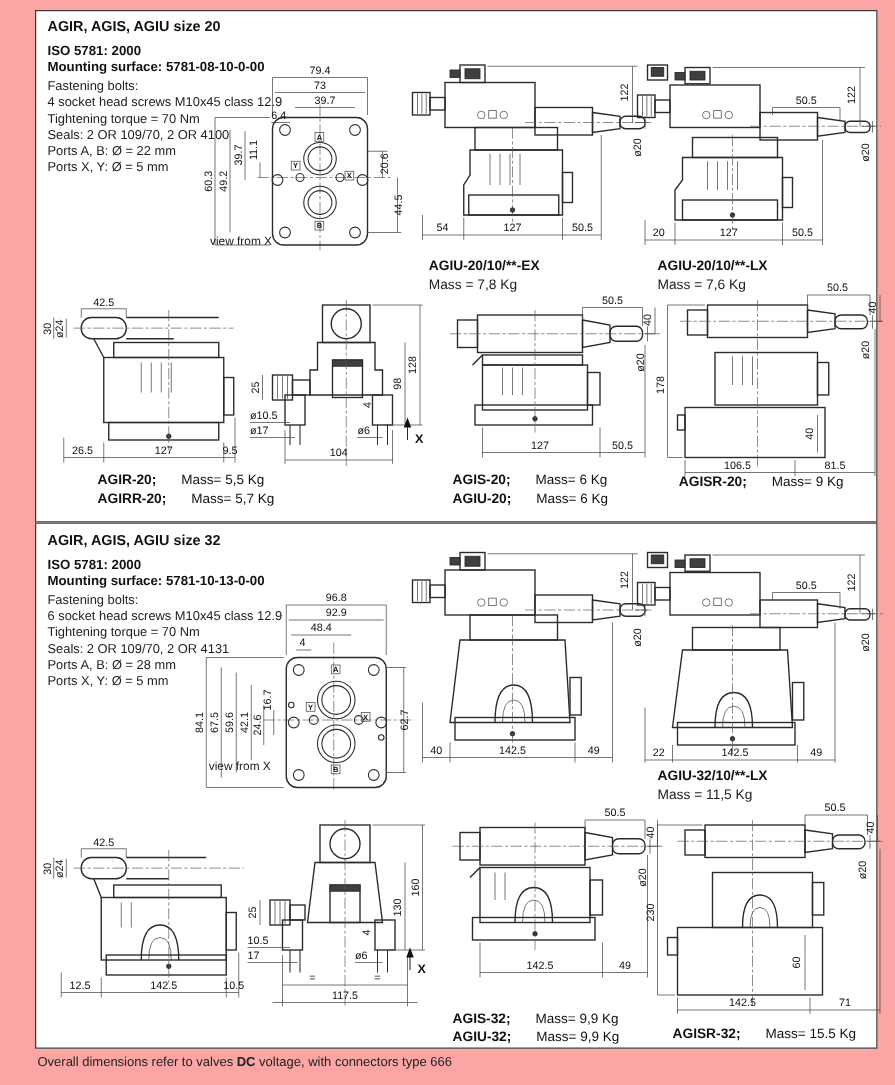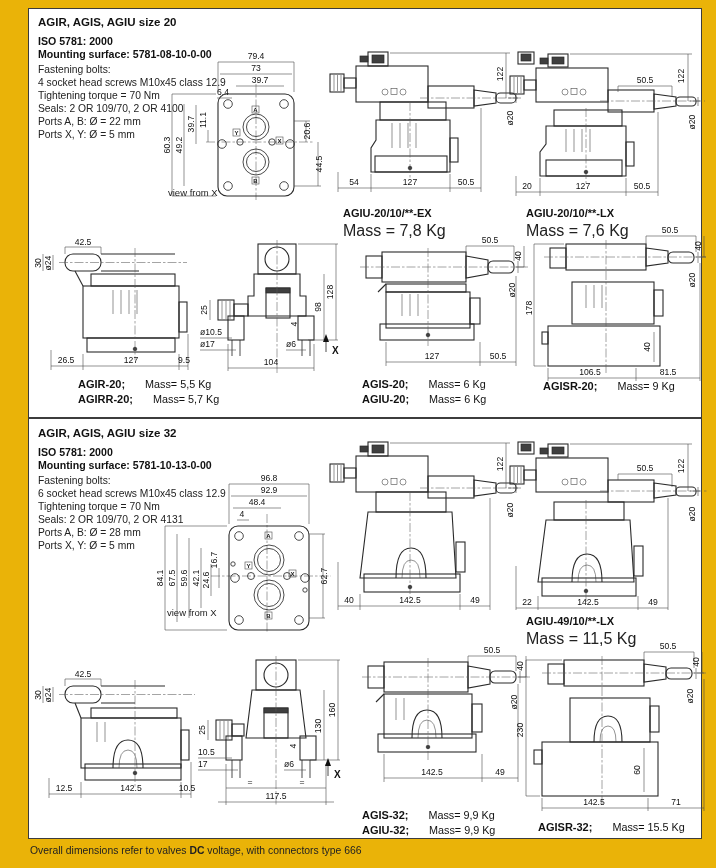--- a/index.html
+++ b/index.html
@@ -1,24 +1,24 @@
 <!DOCTYPE html>
 <html><head>
 <meta charset="utf-8">
 <style>
   html,body{margin:0;padding:0;background:#fff}
   body{width:716px;height:868px;position:relative;font-family:"Liberation Sans",sans-serif;color:#111}
-  .page{position:absolute;inset:0;background:#eab308}
+  .page{position:absolute;inset:0;background:#fca5a5}
   .sec{position:absolute;border:1px solid #3c3c3c;background:#fff;box-sizing:border-box}
   .abs{position:absolute}
   .sec-title{font-size:11.5px;font-weight:bold}
   .bline{font-size:10.6px;font-weight:bold;line-height:13px}
   .spec{font-size:10.3px;line-height:13px;color:#222}
   .capblk b{font-size:11px}
-  .capblk .mass{font-size:16px;margin-top:1px;color:#222}
+  .capblk .mass{font-size:11px;margin-top:1px;color:#222}
   .caprow{display:flex;gap:20px;font-size:10.8px;line-height:15px}
   .caprow b{font-size:11px}
   .footer{font-size:10.4px;color:#222}
   svg{position:absolute;overflow:visible}
   .ln{fill:none;stroke:#2a2a2a;stroke-width:1.1}
   .lnt{fill:none;stroke:#2a2a2a;stroke-width:.85}
   .th{fill:none;stroke:#4a4a4a;stroke-width:.6}
   .cl{fill:none;stroke:#5a5a5a;stroke-width:.55;stroke-dasharray:9 2 2.5 2}
   .dk{fill:#3f3f3f;stroke:#2a2a2a;stroke-width:.7}
   text.d{font-family:"Liberation Sans",sans-serif;font-size:8.6px;fill:#111;text-anchor:middle}
@@ -590,21 +590,21 @@
     <g>
       <text class="d" x="135" y="29">50.5</text>
       <text class="d" transform="rotate(-90 174 24)" x="174" y="24">122</text>
       <text class="d" transform="rotate(-90 185 72)" x="185" y="72">ø20</text>
       <text class="d" x="17" y="163">22</text>
       <text class="d" x="78" y="163">142.5</text>
       <text class="d" x="143" y="163">49</text>
     </g>
   </svg>
   <div class="abs capblk" style="left:526px;top:611px">
-    <b>AGIU-49/10/**-LX</b>
+    <b>AGIU-32/10/**-LX</b>
     <div class="mass">Mass = 11,5 Kg</div>
   </div>
 
   <svg style="left:35px;top:672px" width="178" height="134" viewBox="0 0 178 134">
     <g>
       <rect class="ln" x="30" y="14" width="36" height="17" rx="8"></rect>
       <line class="ln" x1="66" y1="14" x2="130" y2="14"></line>
         <line class="ln" x1="66" y1="31" x2="100" y2="31"></line>
       <line class="cl" x1="24" y1="22.5" x2="160" y2="22.5"></line>
       <line class="ln" x1="40" y1="31" x2="46" y2="46"></line>

